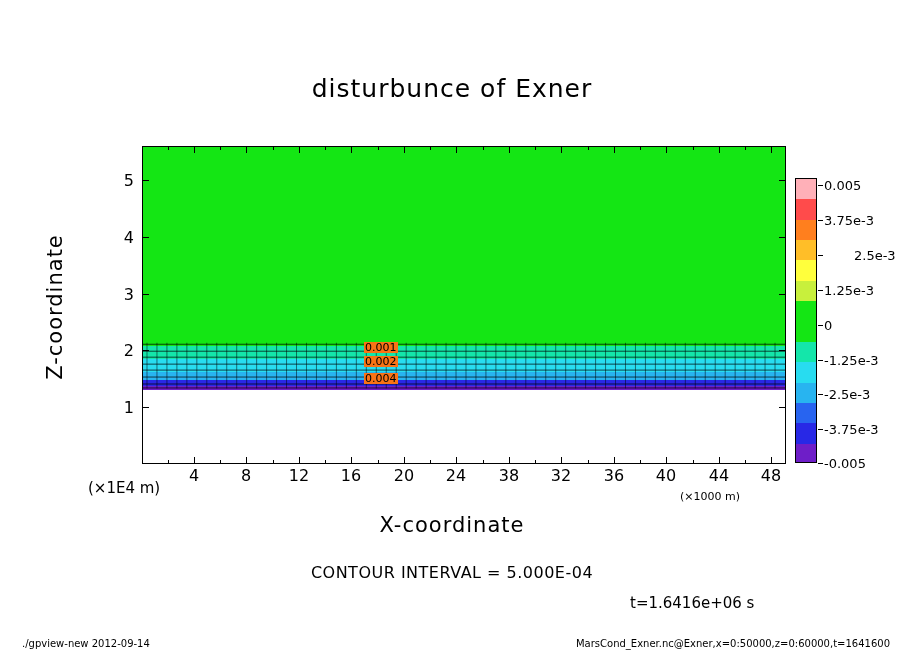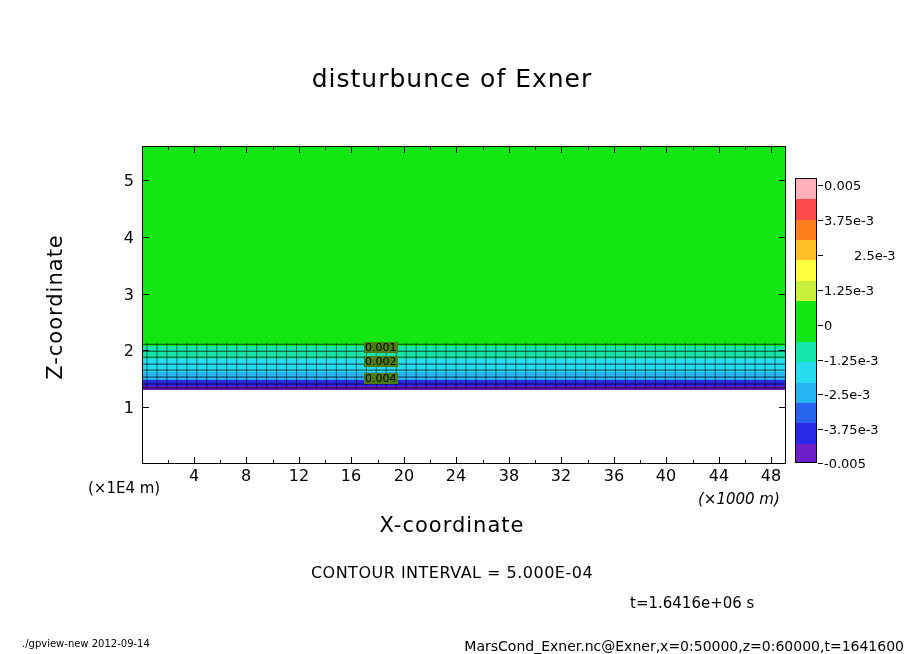--- a/index.html
+++ b/index.html
@@ -16,21 +16,21 @@
     overflow: hidden;
   }
   .root {
     position: absolute;
     left: 0; top: 0;
     width: 904px; height: 654px;
   }
   
   #chart-title {
     position: absolute;
-    left: 0; top: 64px;
+    left: 0; top: 74px;
     width: 904px;
     text-align: center;
     font-size: 25px;
     letter-spacing: 1px;
     font-family: "DejaVu Sans", sans-serif;
   }
   
   #plot-area {
     position: absolute;
     left: 142px; top: 146px;
@@ -51,21 +51,21 @@
     left: 0;
     width: 100%;
     height: 100%;
     pointer-events: none;
   }
   
   .contour-label {
     position: absolute;
     font-size: 11px;
     font-family: "DejaVu Sans", sans-serif;
-    background: #4d7c0f;
+    background: #f97316;
     line-height: 11px;
     padding: 0 1px;
     white-space: nowrap;
   }
   
   .tick {
     position: absolute;
     background: #000000;
   }
   .xtick { width: 1px; height: 7px; top: 146px; }
@@ -105,23 +105,22 @@
     left: -55px; top: 295px;
     width: 220px;
     text-align: center;
     font-size: 21px;
     letter-spacing: 1px;
     transform: rotate(-90deg);
     transform-origin: 50% 50%;
   }
   #x-unit-right {
     position: absolute;
-    left: 698px; top: 490px;
-    font-size: 15px;
-    font-style: italic;
+    left: 680px; top: 490px;
+    font-size: 11px;
   }
   #y-unit-left {
     position: absolute;
     left: 44px; top: 479px;
     font-size: 15px;
     margin-left: 44px;
   }
   
   #colorbar {
     position: absolute;
@@ -162,22 +161,22 @@
     font-size: 15px;
   }
   #footer-left {
     position: absolute;
     left: 22px; top: 638px;
     font-size: 10px;
     color: #000000;
   }
   #footer-right {
     position: absolute;
-    right: 0; top: 638px;
-    font-size: 14px;
+    right: 14px; top: 638px;
+    font-size: 10px;
     text-align: right;
   }
 </style>
 </head>
 <body>
 
 <div class="root">
 
   <div id="chart-title">disturbunce of Exner</div>
 

